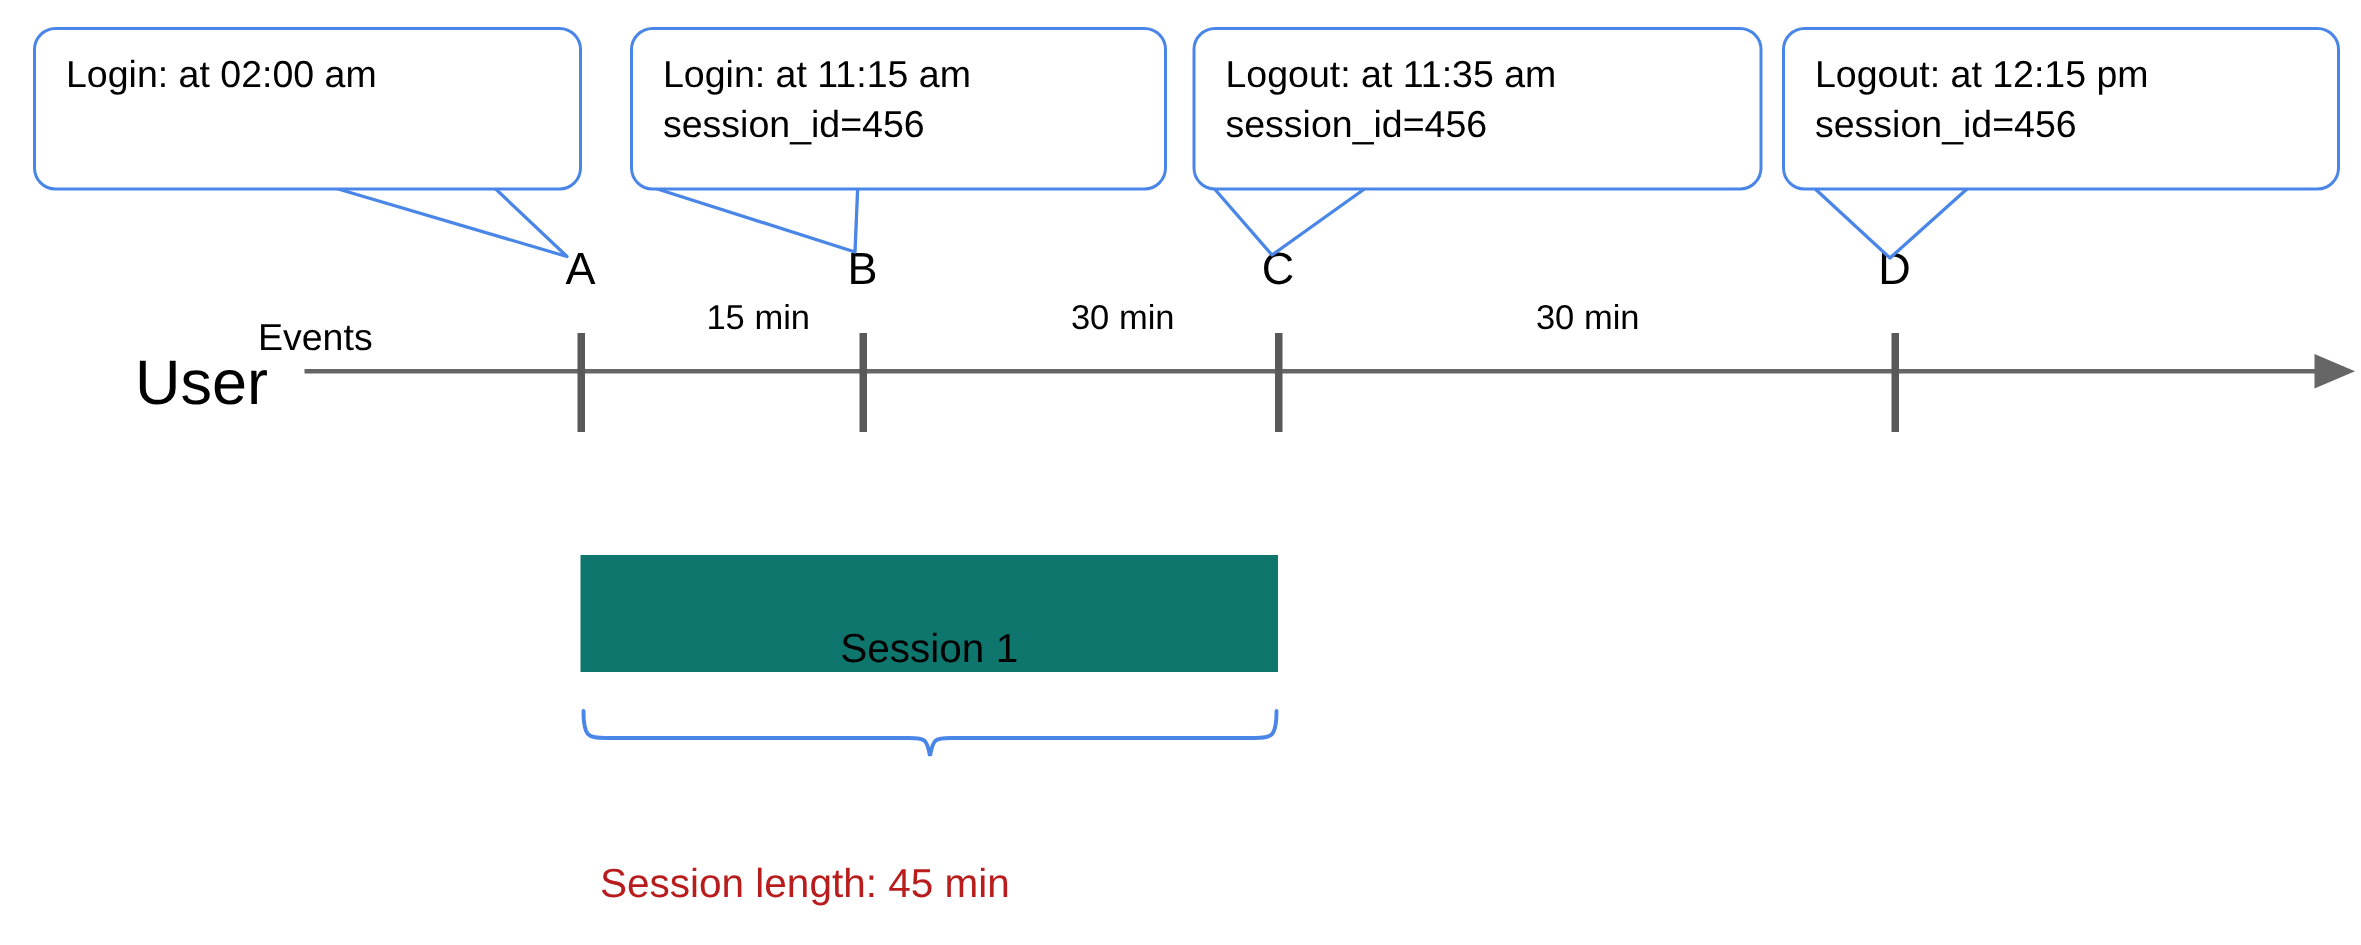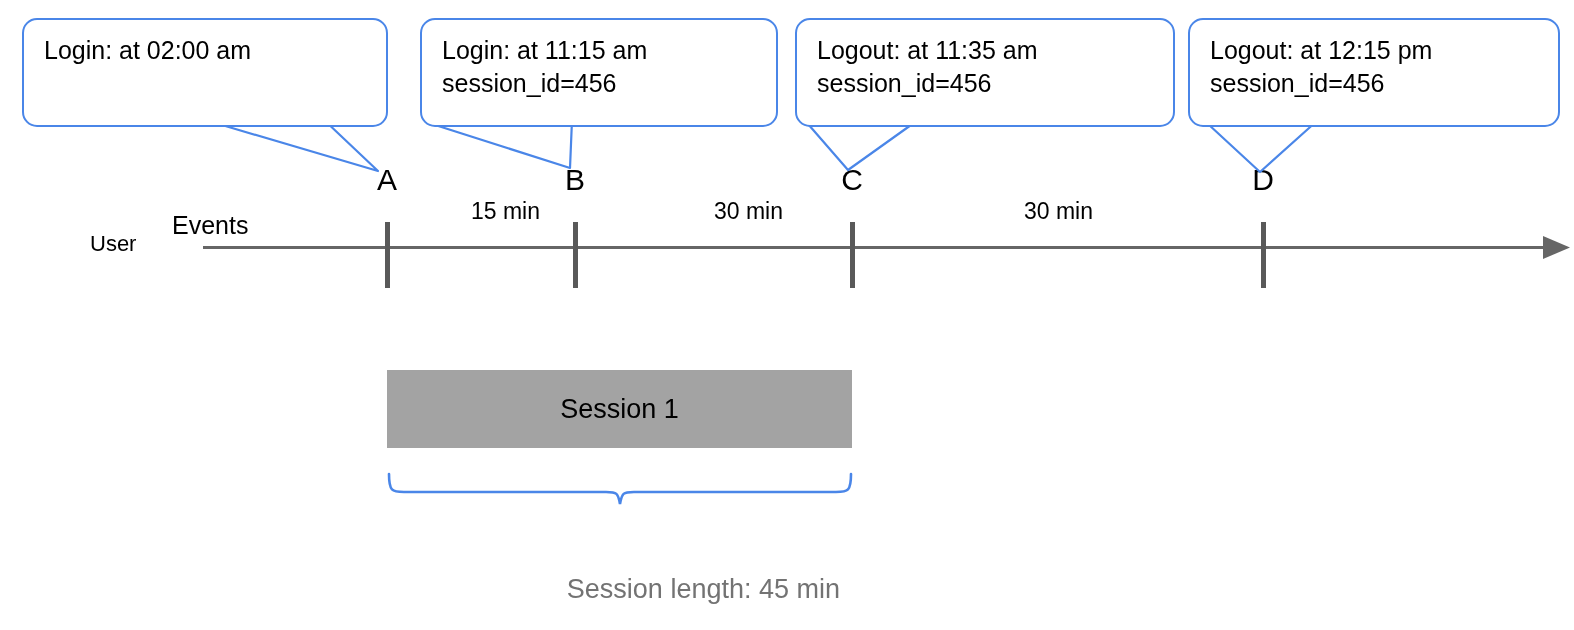--- a/index.html
+++ b/index.html
@@ -55,21 +55,21 @@
   
   .row-label {
     position: absolute;
     font-size: 25px;
     color: #000000;
     white-space: nowrap;
     margin-top: 44px;
   }
   .user-label {
     position: absolute;
-    font-size: 22px;
+    font-size: 42px;
     color: #000000;
     white-space: nowrap;
   }
   .axis-line {
     position: absolute;
     height: 3px;
     background: #666666;
   }
   .tick {
     position: absolute;
@@ -87,32 +87,32 @@
     position: absolute;
     font-size: 23px;
     color: #000000;
     text-align: right;
     white-space: nowrap;
   }
 
   
   .session-bar {
     position: absolute;
-    background: #a3a3a3;
+    background: #0f766e;
     display: flex;
-    align-items: center;
+    align-items: flex-end;
     justify-content: center;
     font-size: 27px;
     color: #000000;
   }
   .session-caption {
     position: absolute;
     font-size: 27px;
-    color: #737373;
-    text-align: right;
+    color: #b91c1c;
+    text-align: left;
     white-space: nowrap;
   }
 </style>
 </head>
 <body>
 
 <div id="canvas">
 
   <div class="callout" style="left:22px; top:18px; width:366px; height:109px;">
     <span class="lbl">Login:</span><span> at 02:00 am</span>

